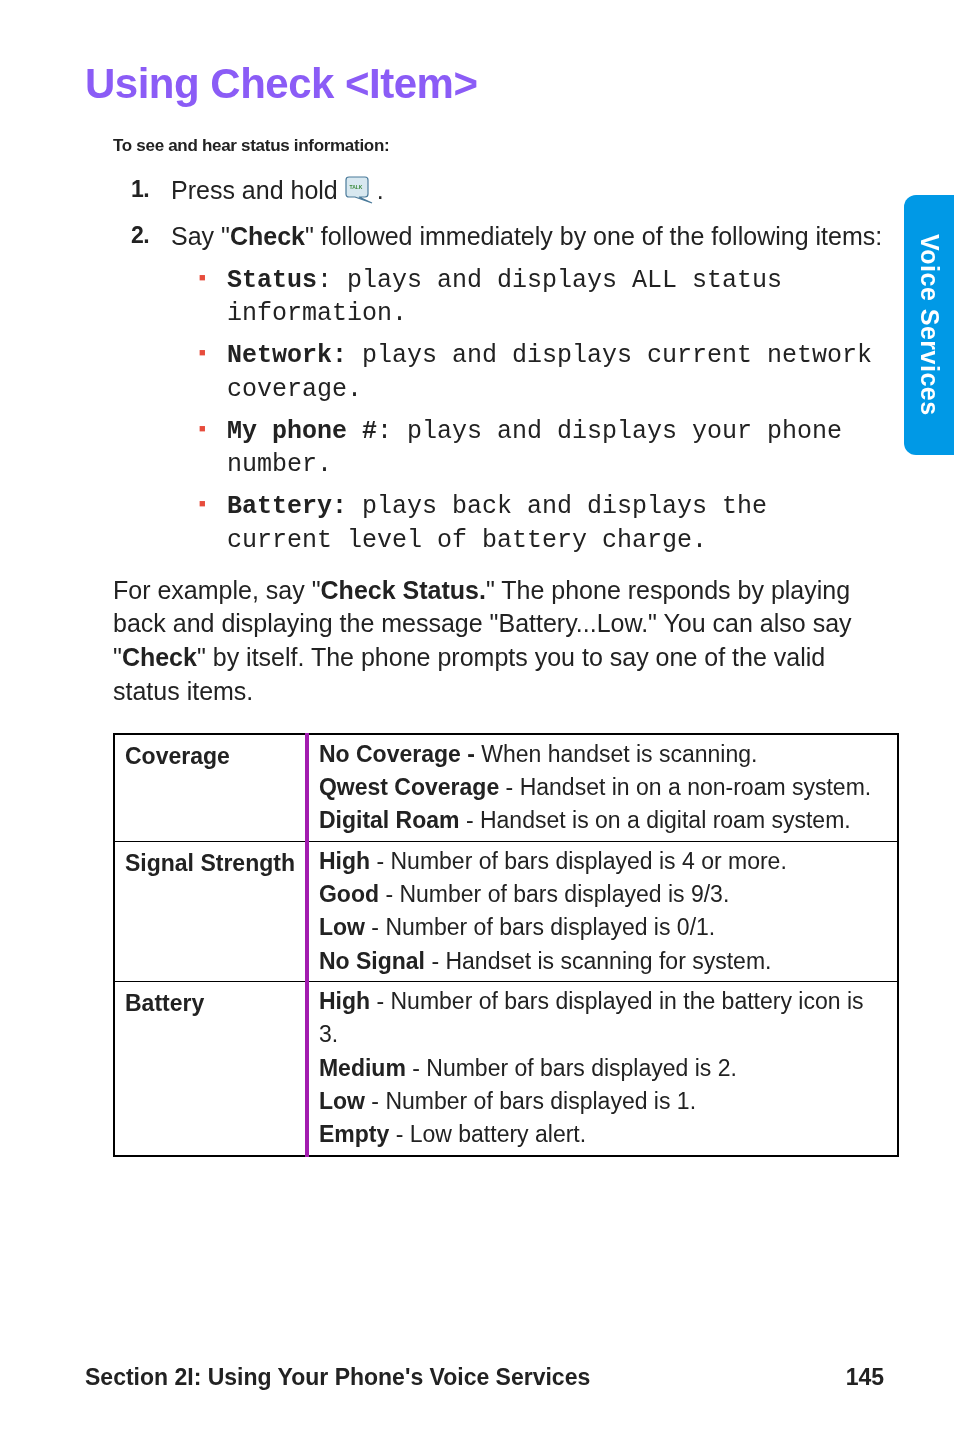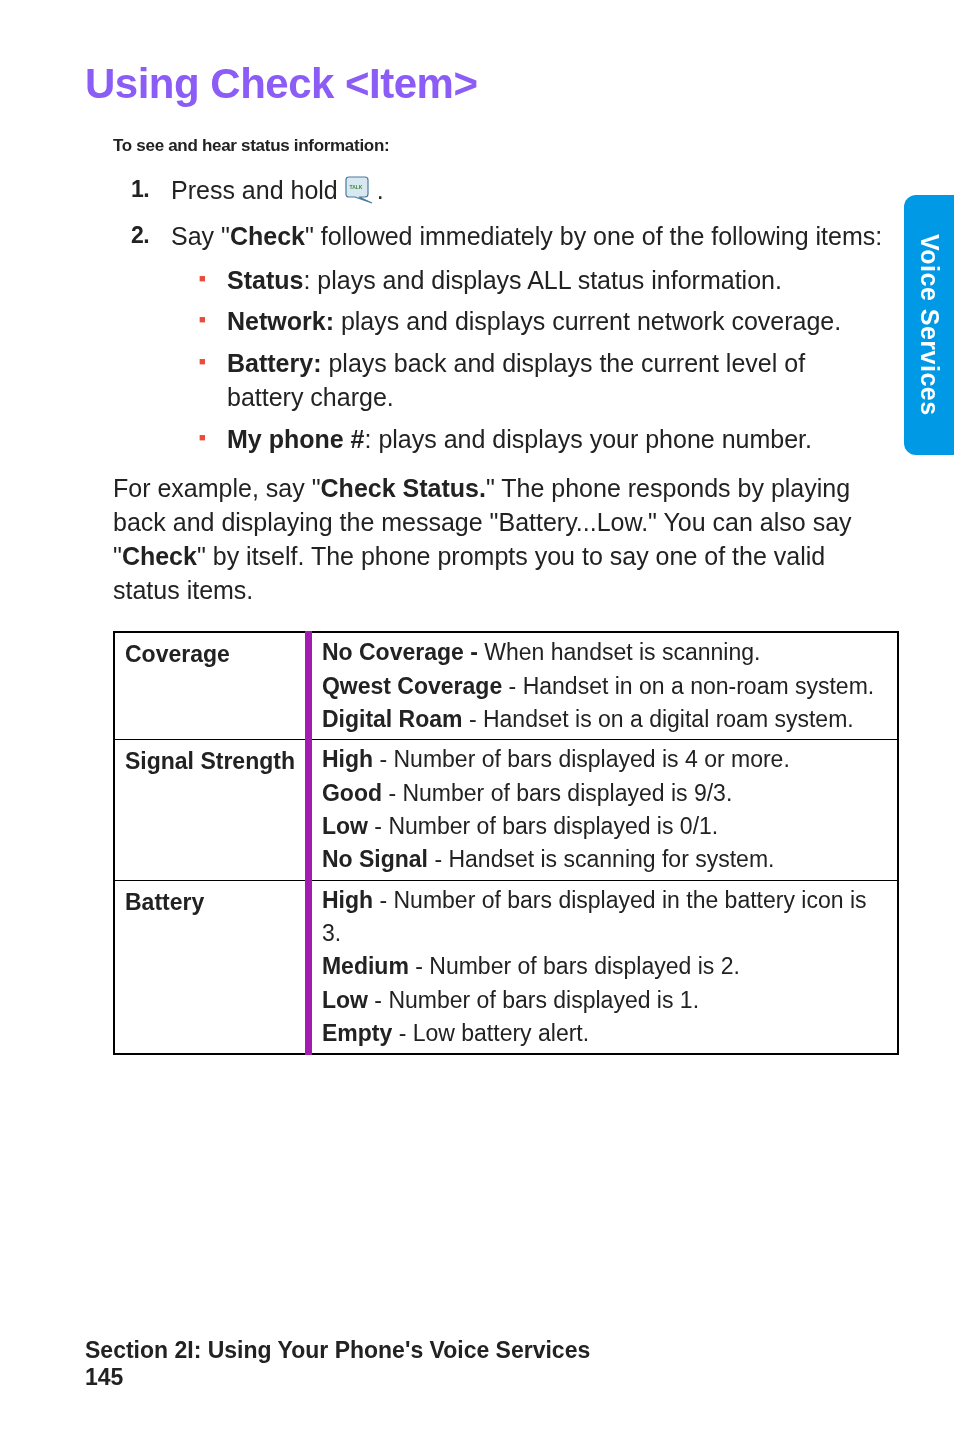--- a/index.html
+++ b/index.html
@@ -85,20 +85,21 @@
       width: 32px;
       height: 30px;
       vertical-align: -6px;
     }
     .bold {
       font-weight: 700;
     }
     .bullet-list {
       list-style: none;
       margin: 10px 0 1px 28px;
+      font-family: Liberation Mono, monospace;
     }
     .bullet-list li {
       font-size: 25px;
       line-height: 1.35;
       margin-bottom: 8px;
       position: relative;
       padding-left: 28px;
     }
     .bullet-list li::before {
       content: "■";
@@ -121,40 +122,39 @@
       border: 2px solid #000;
     }
     .status-table td {
       border: 1px solid #000;
       padding: 3px 10px 3px 10px;
       vertical-align: top;
       font-size: 23px;
       line-height: 1.45;
     }
     .status-table td:first-child {
-      border-right: 7px solid #a21caf;
+      border-right: 4px solid #a21caf;
       font-weight: 700;
       white-space: nowrap;
       padding-top: 5px;
     }
     .cell-line {
       display: block;
     }
     .cell-bold {
       font-weight: 700;
     }
     .footer {
       position: absolute;
       bottom: 40px;
       left: 85px;
       right: 70px;
       display: flex;
       justify-content: space-between;
       align-items: baseline;
-      flex-direction: column;
     }
     .footer-left {
       font-size: 23px;
       font-weight: 700;
       color: #222;
     }
     .footer-right {
       font-size: 23px;
       font-weight: 700;
       color: #222;
@@ -182,22 +182,22 @@
             <path d="M4 2 L20 2 Q23 2 23 5 L23 19 Q23 22 20 22 L14 22 L27 28 L10 22 L4 22 Q1 22 1 19 L1 5 Q1 2 4 2 Z" fill="#d8e8f0" stroke="#4a7a9a" stroke-width="1.2"></path>
             <text x="11" y="14" font-size="5" fill="#3a8a3a" text-anchor="middle" font-weight="bold">TALK</text>
           </svg></span><span>.</span>
     </li>
     <li>
       <span class="num">2.</span>
       <span>Say "</span><span class="bold">Check</span><span>" followed immediately by one of the following items:</span>
       <ul class="bullet-list">
         <li><span class="bold">Status</span><span>: plays and displays ALL status information.</span></li>
         <li><span class="bold">Network:</span><span> plays and displays current network coverage.</span></li>
+        <li><span class="bold">My phone #</span><span>: plays and displays your phone number.</span></li>
         <li><span class="bold">Battery:</span><span> plays back and displays the current level of battery charge.</span></li>
-        <li><span class="bold">My phone #</span><span>: plays and displays your phone number.</span></li>
       </ul>
     </li>
   </ol>
 
   <p class="example-text">
     <span>For example, say "</span><span class="bold">Check Status.</span><span>" The phone responds by playing back and displaying the message "Battery...Low." You can also say "</span><span class="bold">Check</span><span>" by itself. The phone prompts you to say one of the valid status items.</span>
   </p>
 
   <table class="status-table">
     <tbody>

